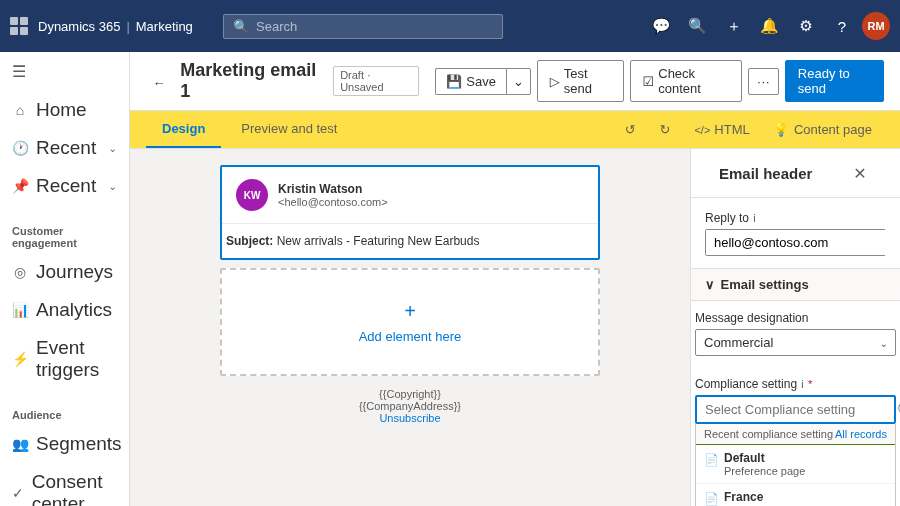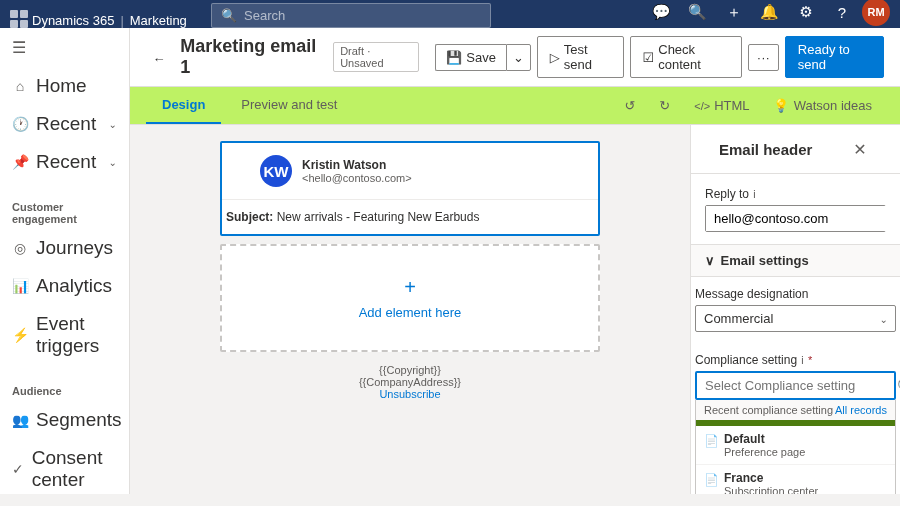--- a/index.html
+++ b/index.html
@@ -1,21 +1,21 @@
 <!DOCTYPE html>
 <html><head>
   <meta charset="utf-8">
   <style>
     * { box-sizing: border-box; margin: 0; padding: 0; }
     body { font-family: 'Segoe UI', Arial, sans-serif; font-size: 13px; color: #333; background: #f3f2f1; overflow: hidden; }
 
     
     .topbar {
-      display: flex; align-items: flex-end; height: 28px;
-      background: #1f3864; color: white; padding: 0 10px; gap: 4px;
+      display: flex; align-items: center; height: 52px;
+      background: #1f3864; color: white; padding: 0 10px; gap: 10px;
     }
     .topbar-logo { display: flex; align-items: center; gap: 6px; font-size: 13px; color: white; }
     .topbar-logo-icon { width: 18px; height: 18px; display: grid; grid-template-columns: 1fr 1fr; gap: 2px; }
     .topbar-logo-icon span { background: rgba(255,255,255,0.7); border-radius: 1px; }
     .topbar-search {
       margin-left: 20px; flex: 0 0 280px; display: flex; align-items: center;
       background: rgba(255,255,255,0.15); border-radius: 2px; padding: 4px 10px; gap: 6px;
       border: 1px solid rgba(255,255,255,0.3);
     }
     .topbar-search input {
@@ -112,21 +112,21 @@
       padding: 5px 6px; background: white; border: 1px solid #8a8886;
       border-radius: 0 2px 2px 0; cursor: pointer; color: #323130;
     }
     .btn-more {
       padding: 5px 8px; background: white; border: 1px solid #8a8886;
       border-radius: 2px; cursor: pointer; color: #323130;
     }
 
     
     .tabs {
-      display: flex; align-items: center; background: #bef264;
+      display: flex; align-items: center; background: #fde047;
       border-bottom: 1px solid #e1dfdd; padding: 0 16px;
     }
     .tab {
       padding: 10px 16px; cursor: pointer; font-size: 13px; color: #605e5c;
       border-bottom: 2px solid transparent; margin-right: 4px;
     }
     .tab.active { color: #0078d4; border-bottom-color: #0078d4; font-weight: 600; }
     .tabs-spacer { flex: 1; }
     .tab-actions { display: flex; align-items: center; gap: 8px; padding-right: 4px; }
     .tab-action-btn {
@@ -145,23 +145,23 @@
     }
     .email-card {
       width: 380px; background: white; border: 2px solid #0078d4;
       border-radius: 2px; font-size: 12px;
     }
     .email-header-row {
       display: flex; align-items: center; gap: 10px; padding: 12px 14px;
       border-bottom: 1px solid #edebe9;
     }
     .email-avatar-kw {
-      width: 32px; height: 32px; border-radius: 50%; background: #1d4ed8;
+      width: 32px; height: 32px; border-radius: 50%; background: #a21caf;
       display: flex; align-items: center; justify-content: center;
-      color: white; font-size: 15px; font-weight: 700; flex-shrink: 0; margin-left: 24px;
+      color: white; font-size: 10px; font-weight: 700; flex-shrink: 0;
     }
     .email-sender { font-size: 12px; font-weight: 600; color: #323130; }
     .email-sender-email { font-size: 11px; color: #605e5c; }
     .email-subject-row { padding: 10px 4px; font-size: 12px; color: #323130; }
     .email-subject-row strong { font-weight: 600; }
 
     .email-add-area {
       width: 380px; margin-top: 8px;
       border: 2px dashed #c8c6c4; background: white; border-radius: 2px;
       padding: 30px; display: flex; flex-direction: column; align-items: center;
@@ -237,21 +237,21 @@
       padding: 0 8px; color: #605e5c; font-size: 14px;
     }
 
     .compliance-dropdown {
       border: 1px solid #c8c6c4; border-top: none;
       background: white; font-size: 12px;
     }
     .compliance-dropdown-header {
       display: flex; align-items: center; justify-content: space-between;
       padding: 4px 8px; color: #605e5c; font-size: 11px;
-      background: #faf9f8; border-bottom: 6px solid #4d7c0f;
+      background: #faf9f8; border-bottom: 1px solid #4d7c0f;
     }
     .compliance-all-records { color: #0078d4; cursor: pointer; font-size: 11px; }
     .compliance-item {
       display: flex; align-items: flex-start; gap: 6px; padding: 6px 8px;
       cursor: pointer; border-bottom: 1px solid #f3f2f1;
     }
     .compliance-item-icon {
       width: 14px; height: 14px; color: #605e5c; flex-shrink: 0; margin-top: 2px;
       font-size: 12px;
     }
@@ -398,21 +398,21 @@
         </div>
         <div class="tab-action-btn">
           <span>↻</span>
         </div>
         <div class="tab-action-btn">
           <span style="font-size:11px;">&lt;/&gt;</span>
           <span>HTML</span>
         </div>
         <div class="tab-action-btn">
           <span>💡</span>
-          <span>Watson ideas</span>
+          <span>Content page</span>
         </div>
       </div>
     </div>
 
     <div class="content-area">
 
       <div class="email-canvas">
 
         <div class="email-card">
           <div class="email-header-row">

